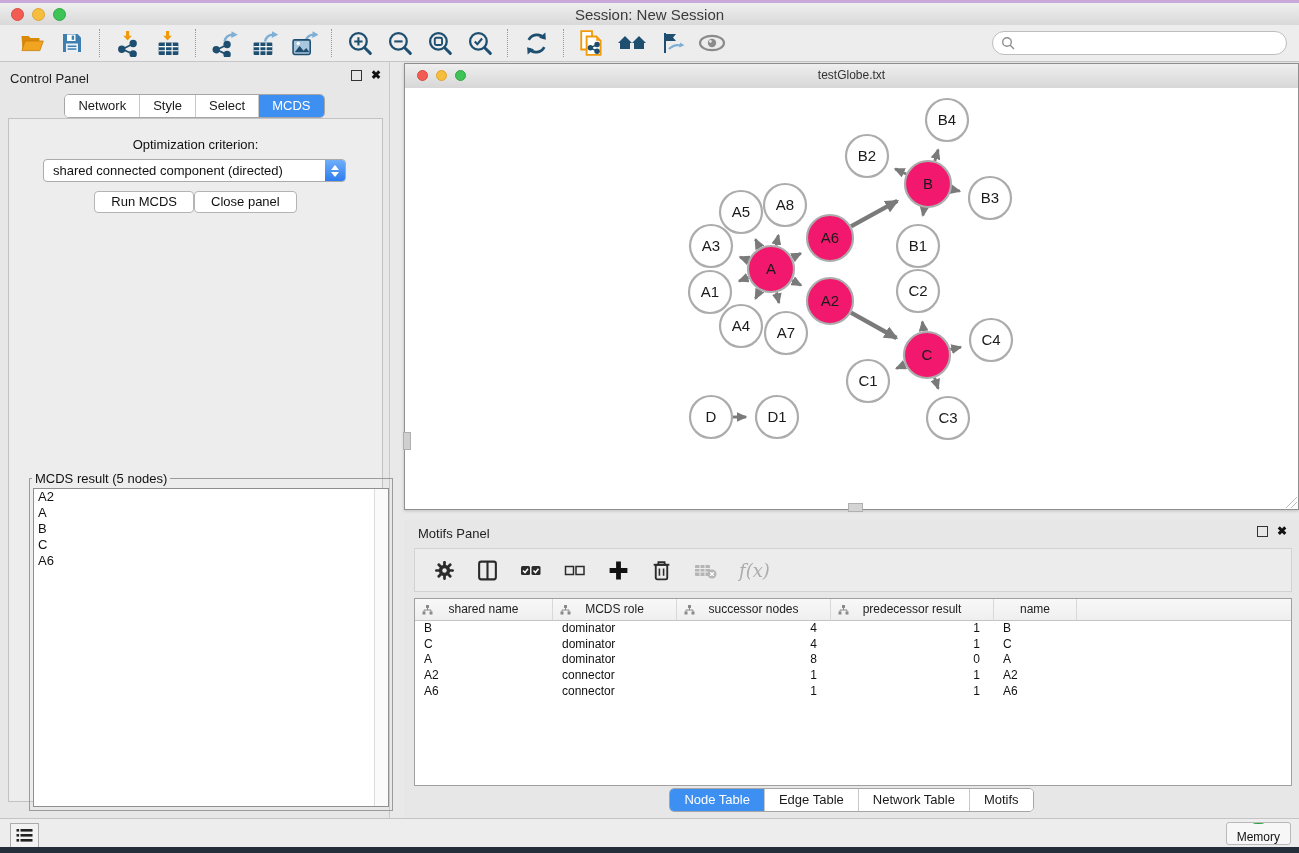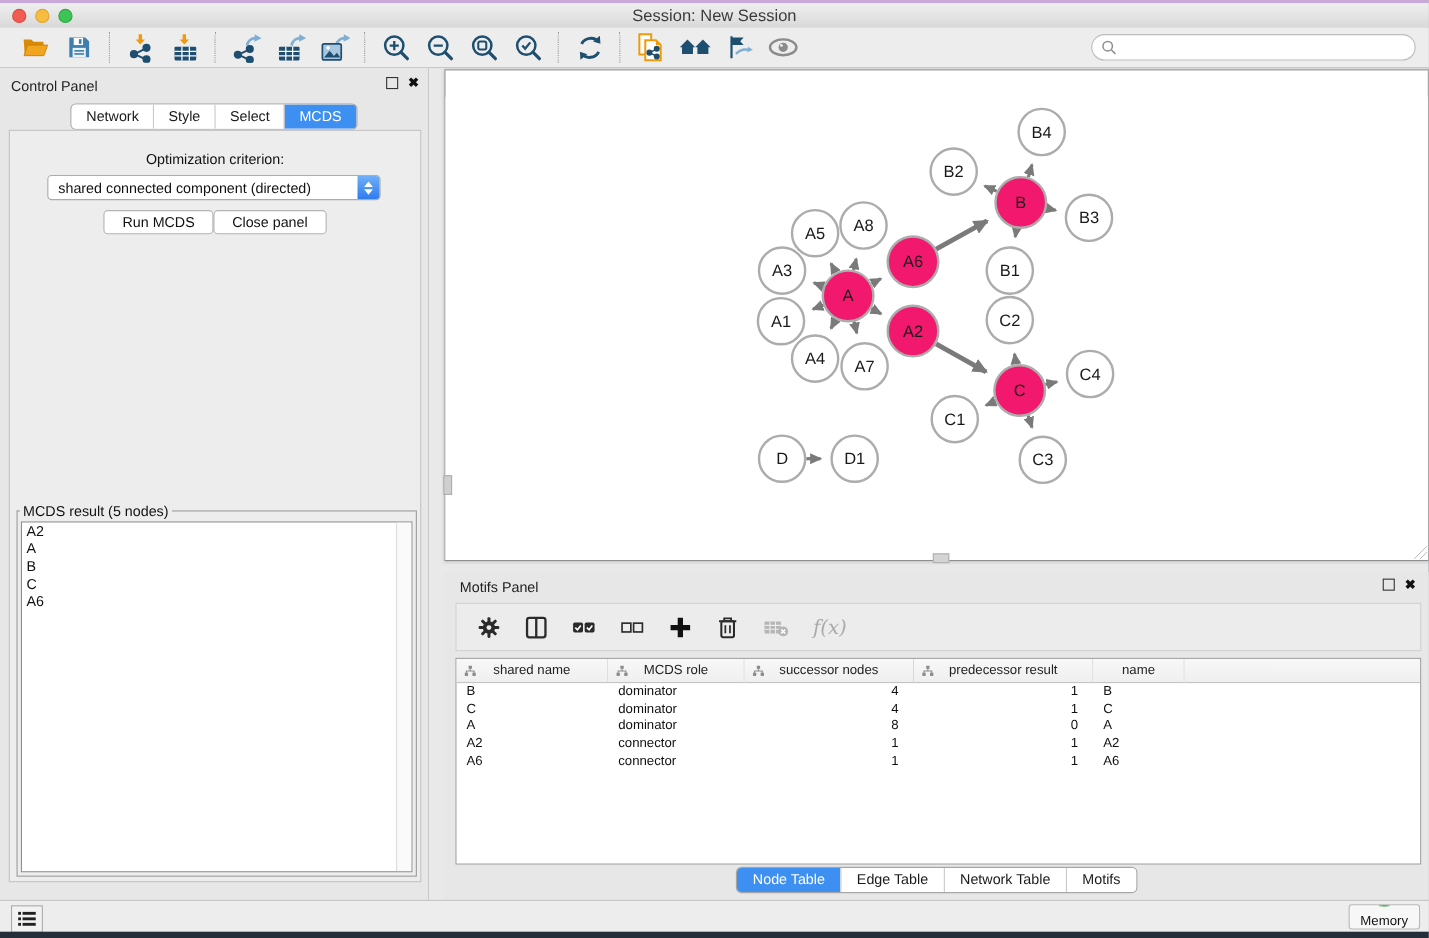--- a/index.html
+++ b/index.html
@@ -44,21 +44,21 @@
   .opt-label{position:absolute;left:0;right:0;top:18px;text-align:center;font-size:13px;color:#111;}
   .combo{position:absolute;left:34px;top:40px;width:303px;height:23px;background:#fff;border:1px solid #ABABAB;
     border-radius:4px;box-sizing:border-box;display:flex;align-items:center;}
   .combo .val{flex:1;font-size:13px;padding-left:9px;color:#111;white-space:nowrap;}
   .combo .spin{width:20px;height:21px;border-radius:0 3px 3px 0;background:linear-gradient(#6FAFF9,#2E7BEE);
     display:flex;flex-direction:column;align-items:center;justify-content:center;gap:2px;}
   .spin .up{width:0;height:0;border-left:4px solid transparent;border-right:4px solid transparent;border-bottom:5px solid #fff;}
   .spin .dn{width:0;height:0;border-left:4px solid transparent;border-right:4px solid transparent;border-top:5px solid #fff;}
   .btn-row{position:absolute;left:0;right:0;top:72px;display:flex;justify-content:center;}
   .mac-btn{background:#fff;border:1px solid #B4B4B4;border-radius:4px;font-size:13px;padding:2px 16px 3px;color:#111;font-family:"Liberation Sans",sans-serif;}
-  .result-box{position:absolute;left:6px;top:338px;width:362px;height:338px;border:1px solid #9C9C9C;margin:0;padding:0;}
+  .result-box{position:absolute;left:6px;top:338px;width:362px;height:338px;border:1px solid #9C9C9C;margin:14px;padding:0;}
   .result-box legend{font-size:13px;color:#111;padding:0 3px;margin-left:2px;}
   .result-list{position:absolute;left:3px;top:2px;right:3px;bottom:3px;background:#fff;border:1px solid #8F8F8F;overflow:hidden;}
   .result-scroll{position:absolute;right:0;top:0;bottom:0;width:13px;background:#FAFAFA;border-left:1px solid #DCDCDC;}
   .result-item{font-size:13px;color:#111;padding:0 0 0 4px;line-height:16px;}
 
   
   .net-window{position:absolute;left:404px;top:63px;width:895px;height:447px;background:#fff;
     border:1px solid #8F8F8F;box-sizing:border-box;box-shadow:0 1px 3px rgba(0,0,0,0.18);}
   .net-titlebar{position:absolute;left:0;top:0;right:0;height:24px;background:linear-gradient(#EFEFEF,#D7D7D7);
     border-bottom:1px solid #B5B5B5;}
@@ -318,20 +318,28 @@
               <div class="result-item">C</div>
               <div class="result-item">A6</div>
             </div>
           <div class="result-scroll"></div>
         </div>
       </fieldset>
     </div>
   </div>
 
   <div class="net-window">
+    <div class="net-titlebar">
+      <div class="lights small">
+        <span class="light red"></span>
+        <span class="light yellow"></span>
+        <span class="light green"></span>
+      </div>
+      <div class="title">testGlobe.txt</div>
+    </div>
     <div class="net-canvas">
       <svg id="graph" width="893" height="421" viewBox="0 0 893 421">
           <defs>
             <marker id="arr" markerUnits="userSpaceOnUse" markerWidth="12" markerHeight="10" refX="9.5" refY="5" orient="auto">
               <path d="M0 0L11 5L0 10z" fill="#7A7A7A"></path>
             </marker>
             <marker id="arrT" markerUnits="userSpaceOnUse" markerWidth="15" markerHeight="13" refX="12" refY="6.5" orient="auto">
               <path d="M0 0L14 6.5L0 13z" fill="#7A7A7A"></path>
             </marker>
           </defs>

